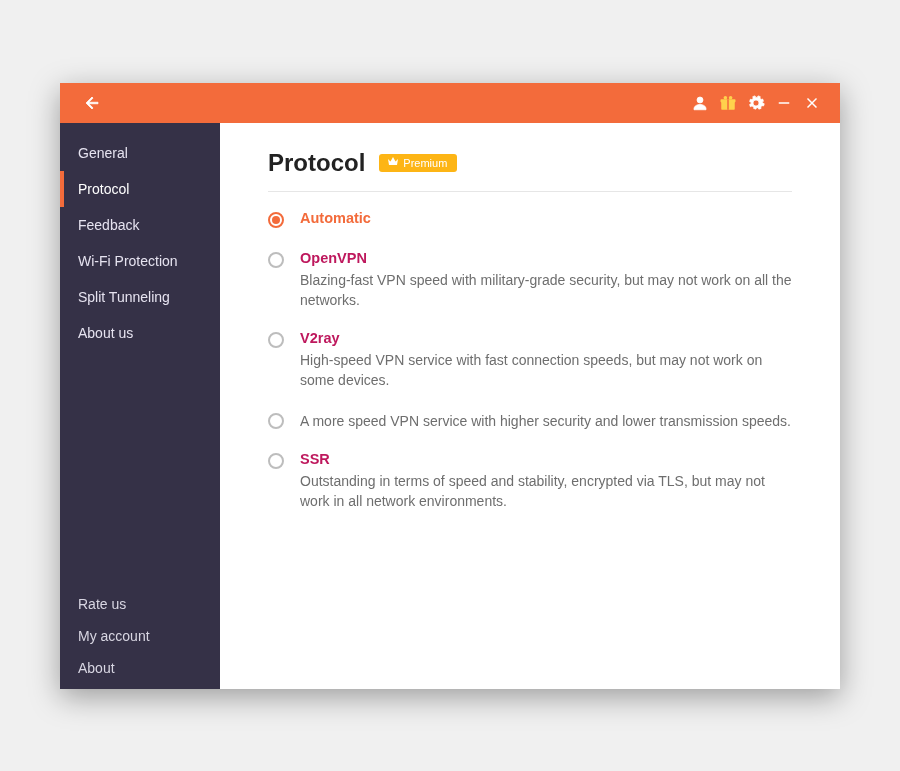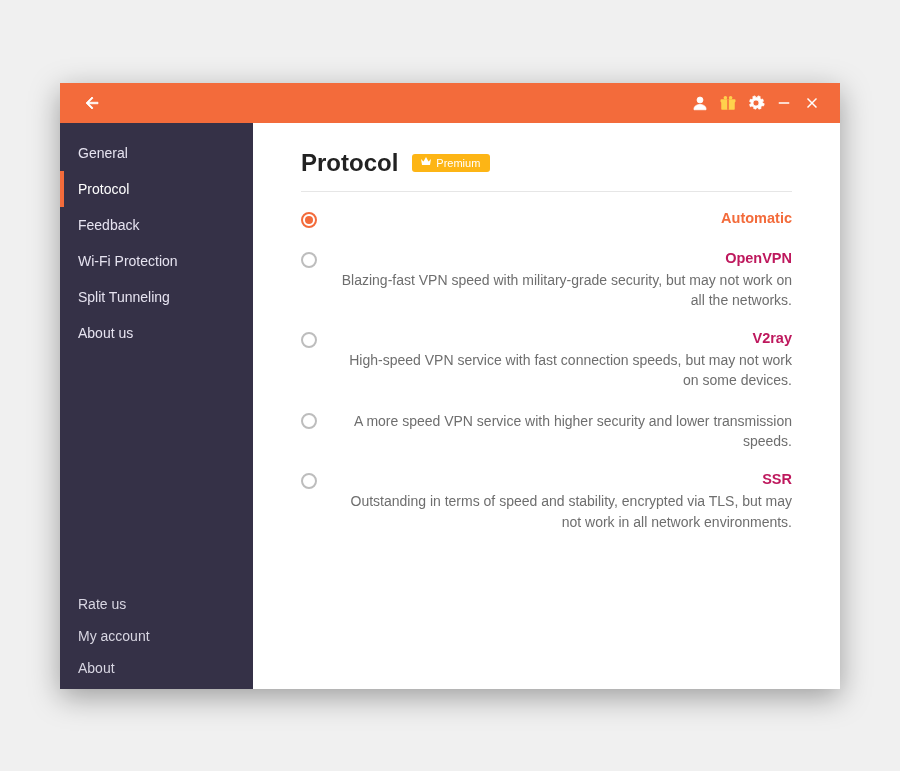--- a/index.html
+++ b/index.html
@@ -43,21 +43,21 @@
   .tb-btn svg { width: 18px; height: 18px; fill: #fff; stroke: #fff; }
   .tb-btn.gift svg { fill: #FFD24C; stroke: none; }
   .tb-btn.minimize svg line, .tb-btn.close svg line { stroke-width: 2; }
   
   .body {
     flex: 1;
     display: flex;
     min-height: 0;
   }
   .sidebar {
-    width: 193px;
+    width: 160px;
     background: #353147;
     color: #D8D6E2;
     display: flex;
     flex-direction: column;
     padding-top: 12px;
     font-size: 14px;
   }
   .side-item {
     padding: 10px 14px 10px 18px;
     cursor: pointer;
@@ -139,21 +139,21 @@
     border-color: #F36B3B;
   }
   .option.selected .radio::after {
     content: "";
     position: absolute;
     left: 2px; top: 2px;
     width: 8px; height: 8px;
     background: #F36B3B;
     border-radius: 50%;
   }
-  .opt-body { flex: 1; text-align: right; }
+  .opt-body { flex: 1; }
   .opt-title {
     font-weight: 700;
     font-size: 14.5px;
     color: #be185d;
     margin-bottom: 4px;
   }
   .option.selected .opt-title { color: #F36B3B; }
   .opt-desc {
     font-size: 14px;
     color: #6e6e6e;

